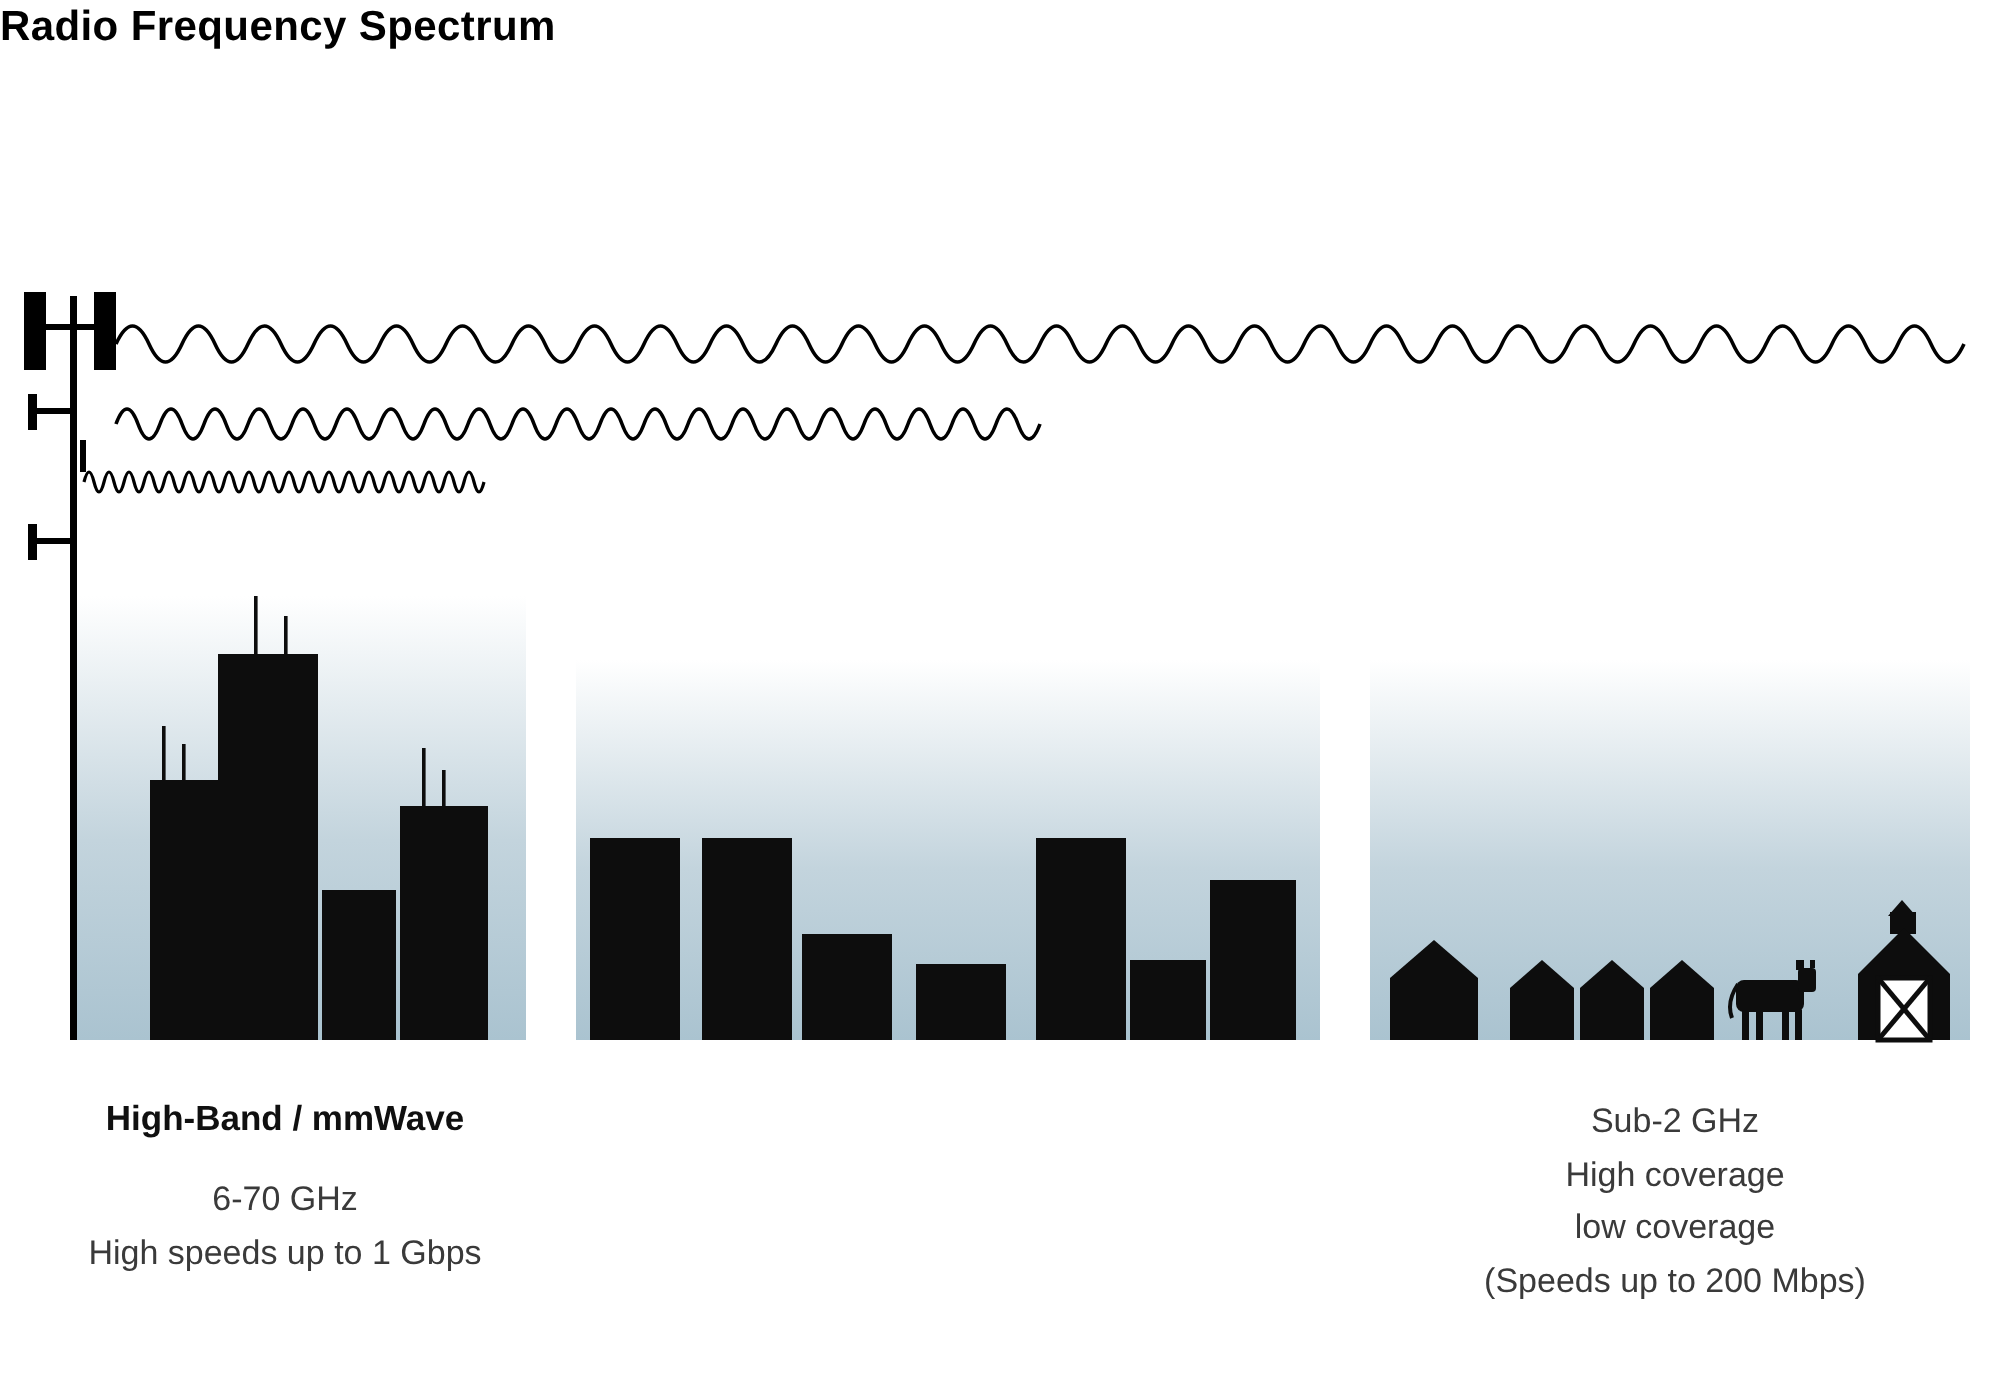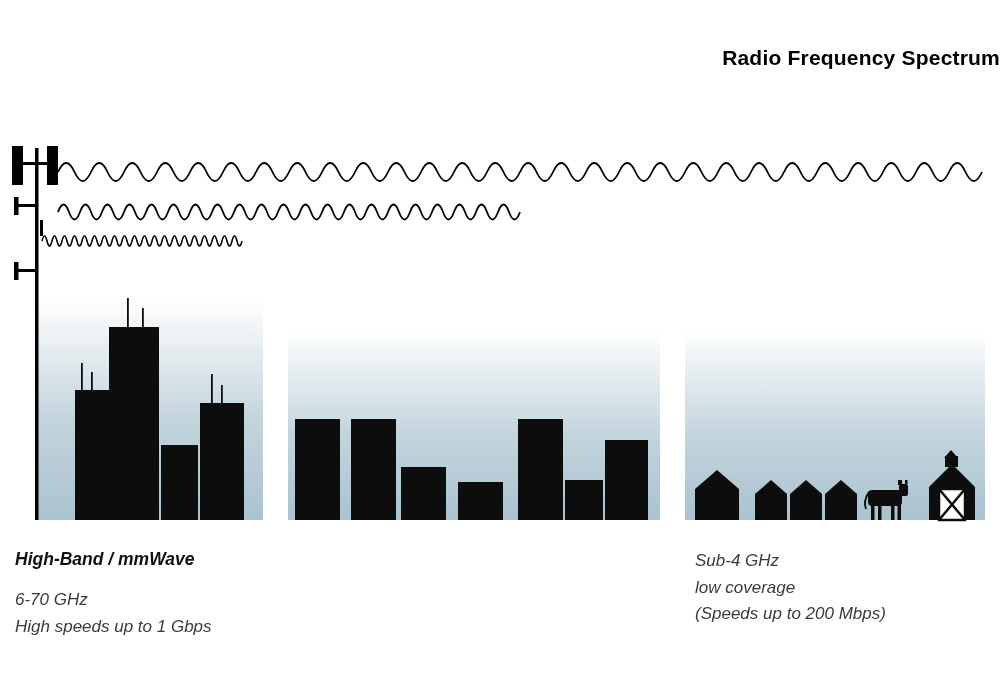--- a/index.html
+++ b/index.html
@@ -1,27 +1,27 @@
 <!DOCTYPE html>
 <html><head>
 <meta charset="utf-8">
 <style>
   html,body{margin:0;padding:0;background:#ffffff;}
   .stage{
     position:relative;width:1000px;height:700px;overflow:hidden;background:#ffffff;
     font-family:"Liberation Sans",sans-serif;
   }
   .title{
-    position:absolute;top:2px;left:0;width:100%;text-align:right;
-    font-size:21px;font-weight:bold;color:#000;letter-spacing:.2px;margin-top:44px;
+    position:absolute;top:2px;left:0;width:100%;text-align:left;
+    font-size:21px;font-weight:bold;color:#000;letter-spacing:.2px;
   }
   svg.art{position:absolute;left:0;top:0;}
   .band-text{
-    position:absolute;text-align:left;color:#3a3a3a;
-    font-size:17px;line-height:26.5px;font-style:italic;
+    position:absolute;text-align:center;color:#3a3a3a;
+    font-size:17px;line-height:26.5px;
   }
   .band-label{
     font-weight:bold;color:#101010;font-size:17.5px;line-height:22px;margin-bottom:17px;
   }
 </style>
 </head>
 <body>
 
 <div class="stage">
 
@@ -109,18 +109,19 @@
   </svg>
 
   <div class="band-text" style="left:15px;top:548px;width:255px;">
     <div class="band-label">High-Band / mmWave</div>
     <div>6-70 GHz</div>
     <div>High speeds up to 1 Gbps</div>
   </div>
 
 
   <div class="band-text" style="left:695px;top:548px;width:285px;">
-    <div>Sub-4 GHz</div>
+    <div>Sub-2 GHz</div>
+    <div>High coverage</div>
     <div>low coverage</div>
     <div>(Speeds up to 200 Mbps)</div>
   </div>
 
 </div>
 
 </body></html>

